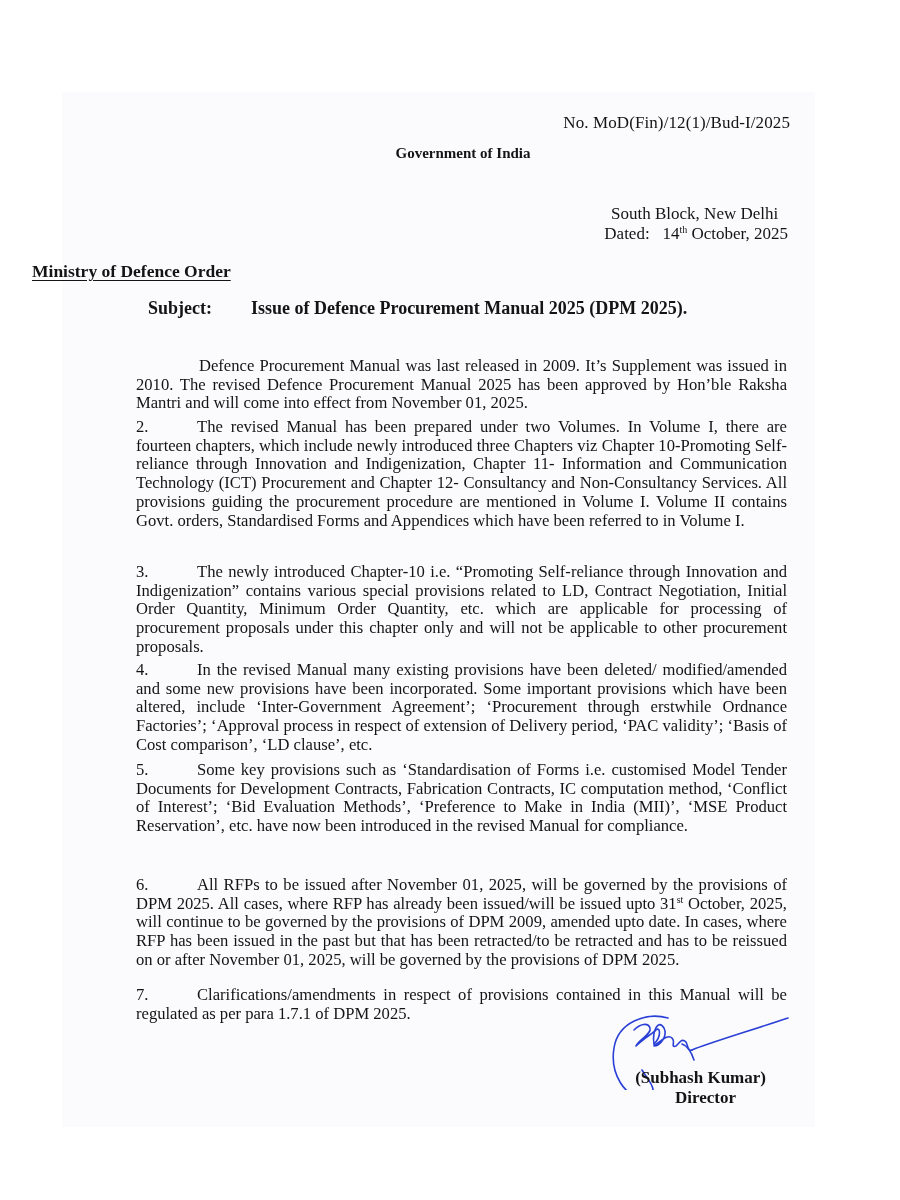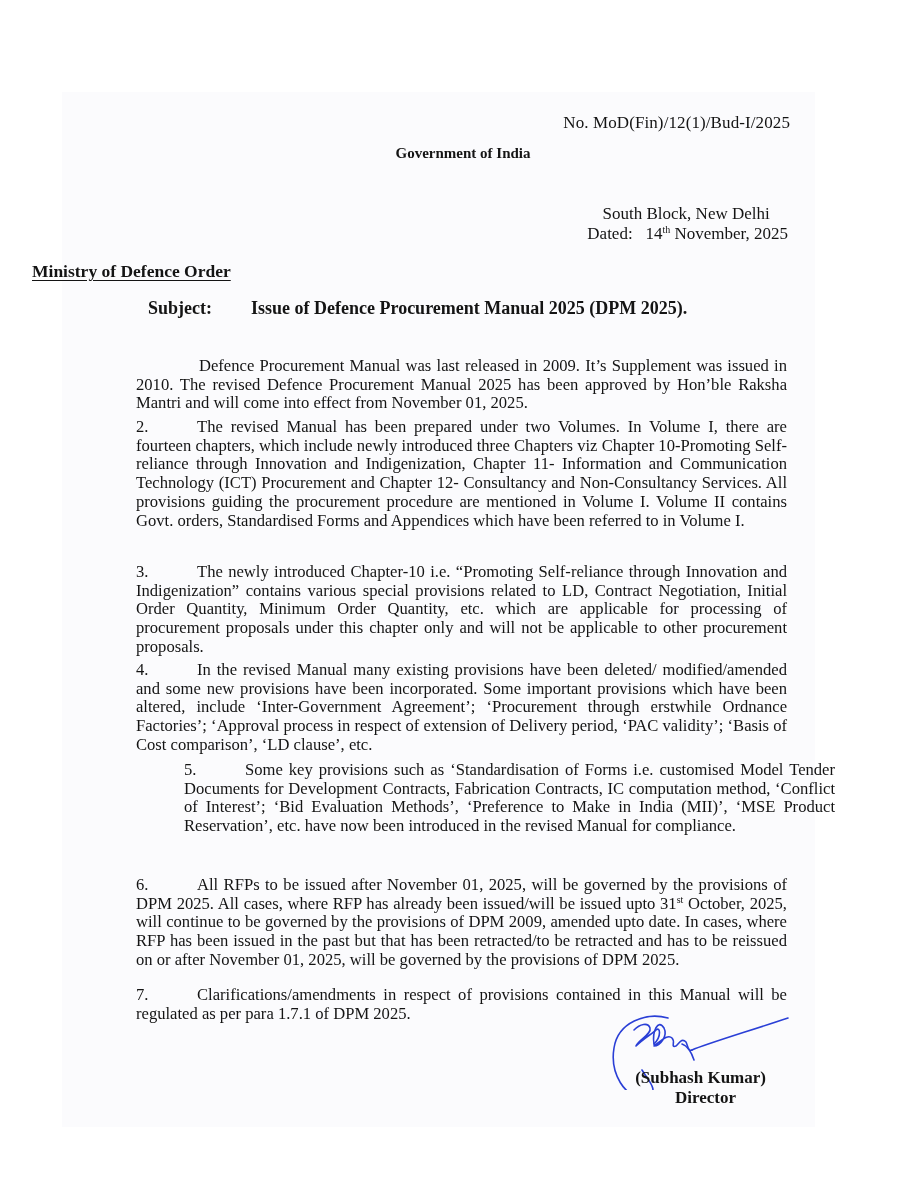--- a/index.html
+++ b/index.html
@@ -80,21 +80,21 @@
       font-size: 16.6px;
       line-height: 18.7px;
       text-align: justify;
     }
     .body-text .num { display: inline-block; width: 61px; }
     .p1 { top: 357px; }
     .p1 .indent { display: inline-block; width: 63px; }
     .p2 { top: 418px; }
     .p3 { top: 563px; }
     .p4 { top: 661px; }
-    .p5 { top: 761px; margin-left: 48px; }
+    .p5 { top: 761px; }
     .p6 { top: 864px; margin-top: 12px; }
     .p7 { top: 986px; }
     .signature {
       position: absolute;
       left: 588px;
       top: 1010px;
       width: 190px;
       height: 80px;
     }
     .signer {
@@ -117,21 +117,21 @@
 <div class="page">
 
   <div class="ref-no">No. MoD(Fin)/12(1)/Bud-I/2025</div>
 
   <div class="gov">
     <div class="l1">Government of India</div>
   </div>
 
   <div class="place">
     <div>South Block, New Delhi</div>
-    <div class="dated"><span>Dated:</span>&nbsp;&nbsp;&nbsp;<span>14</span><sup>th</sup> <span>November, 2025</span></div>
+    <div class="dated"><span>Dated:</span>&nbsp;&nbsp;&nbsp;<span>14</span><sup>th</sup> <span>October, 2025</span></div>
   </div>
 
   <div class="order-title"><span>Ministry of Defence Order</span></div>
 
   <div class="subject">
     <span class="label">Subject:</span><span>Issue of Defence Procurement Manual 2025 (DPM 2025).</span>
   </div>
 
   <div class="body-text p1"><span class="indent"></span><span>Defence Procurement Manual was last released in 2009. It’s Supplement was issued in 2010.  The revised Defence Procurement Manual 2025 has been approved by Hon’ble Raksha Mantri and will come into effect from November 01, 2025.</span></div>
 

